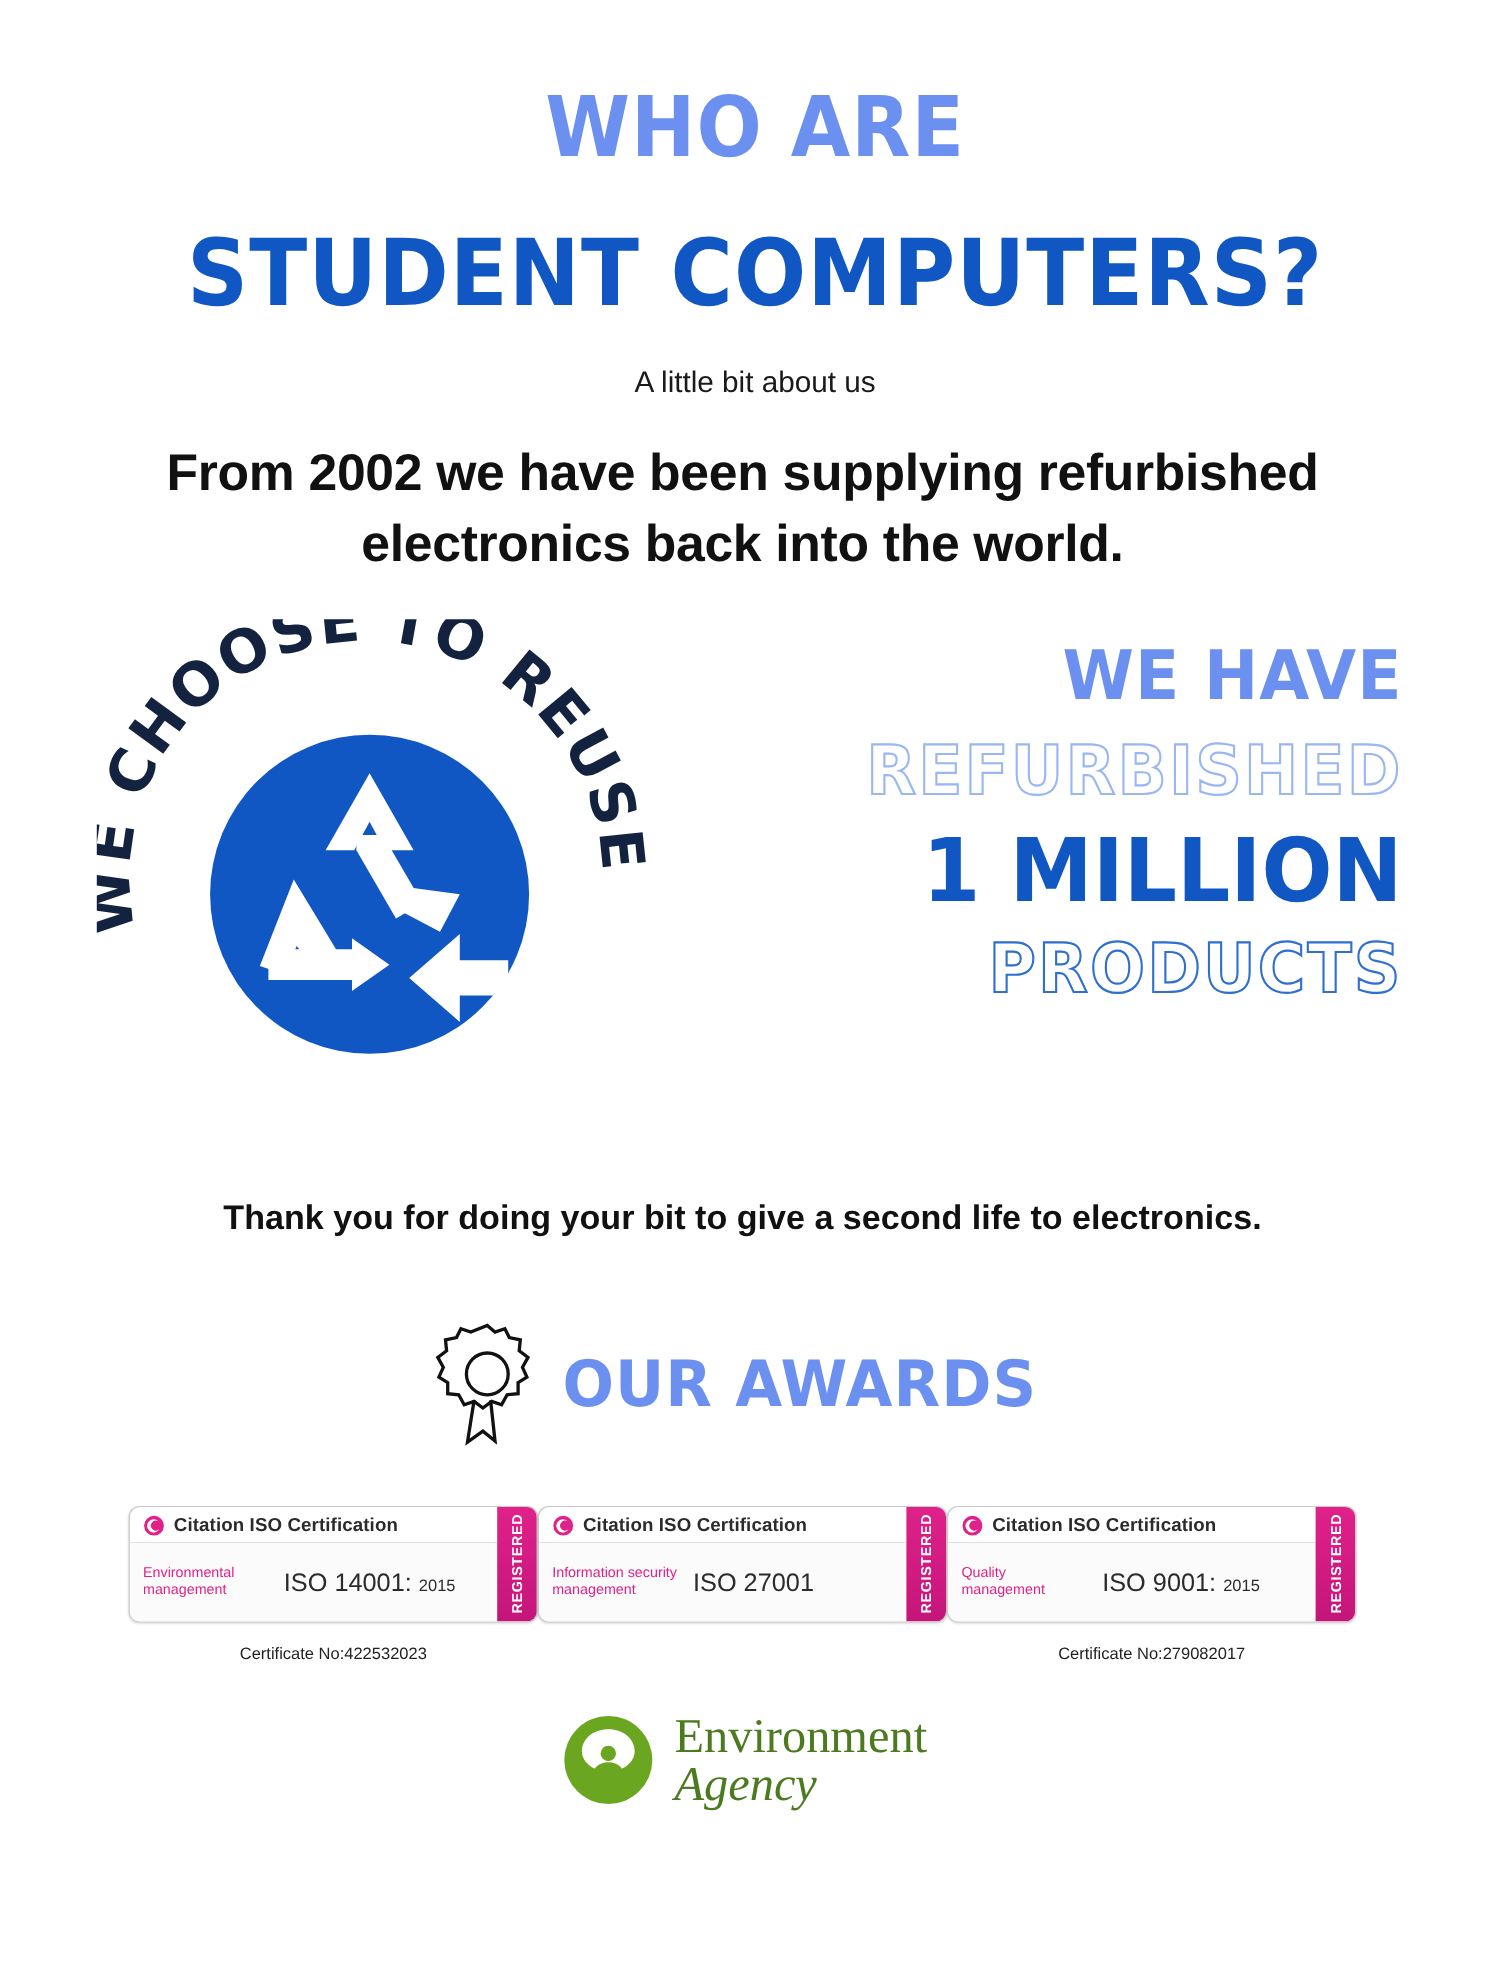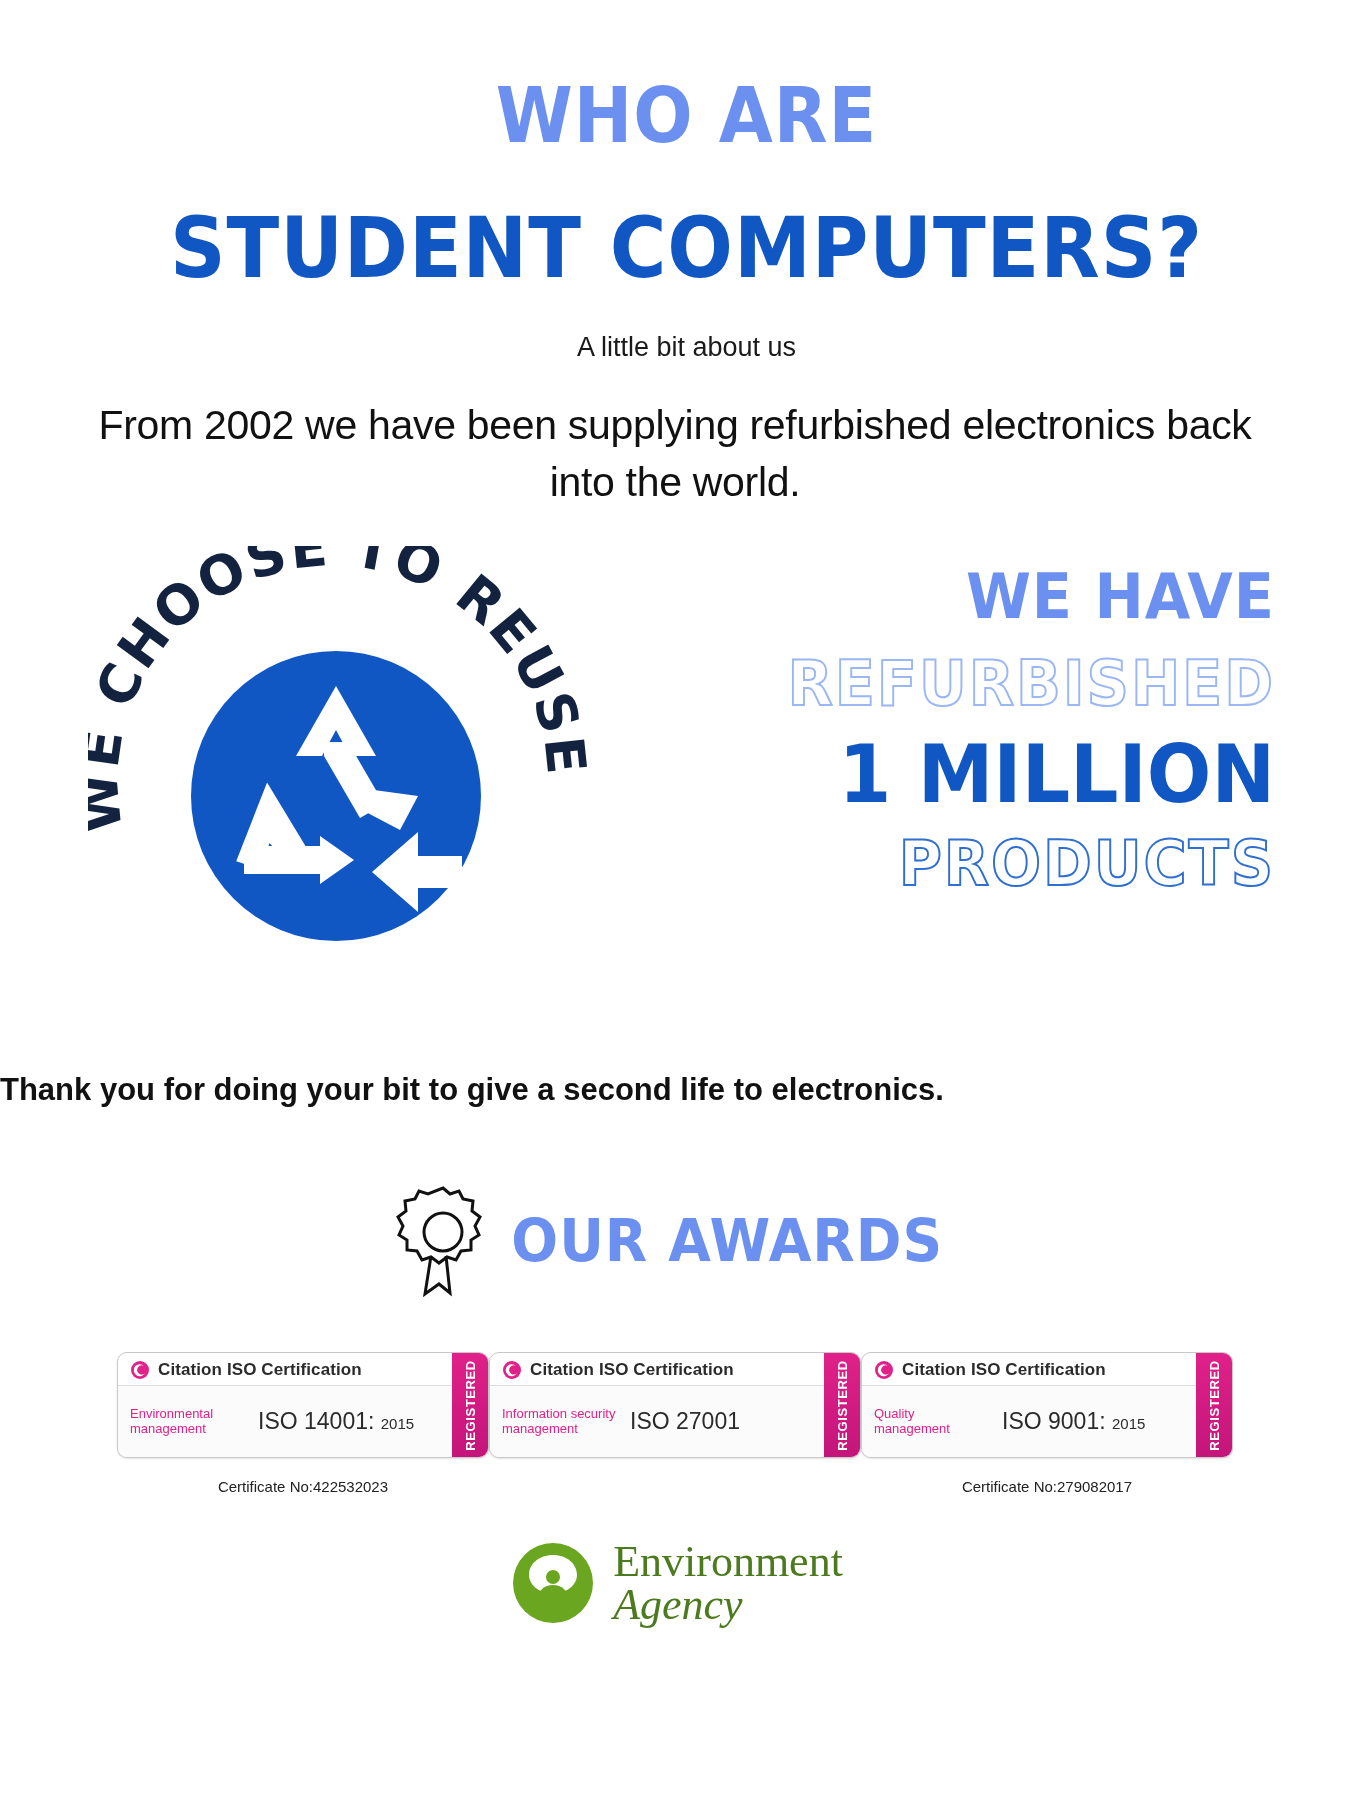--- a/index.html
+++ b/index.html
@@ -51,22 +51,22 @@
     text-transform: uppercase;
   }
   .subtitle {
     font-size: 27px;
     color: #1a1a1a;
     margin-top: 42px;
     font-weight: 400;
   }
   .lede {
     text-align: center;
-    font-size: 41px;
-    font-weight: 400;
+    font-size: 47px;
+    font-weight: 700;
     color: #111111;
     line-height: 1.38;
     margin: 34px auto 0 auto;
     max-width: 1160px;
     letter-spacing: -0.3px;
   }
 
   
   .mid-band {
     position: relative;
@@ -129,20 +129,21 @@
     letter-spacing: 2px;
     margin-top: 6px;
     color: #ffffff;
     -webkit-text-stroke: 2px #2f6fd0;
     text-transform: uppercase;
     transform: scaleX(0.95);
   }
 
   
   .thanks {
+    text-align: center;
     font-size: 31px;
     font-weight: 700;
     color: #111111;
     margin-top: 96px;
   }
 
   
   .awards-header {
     display: flex;
     align-items: center;

